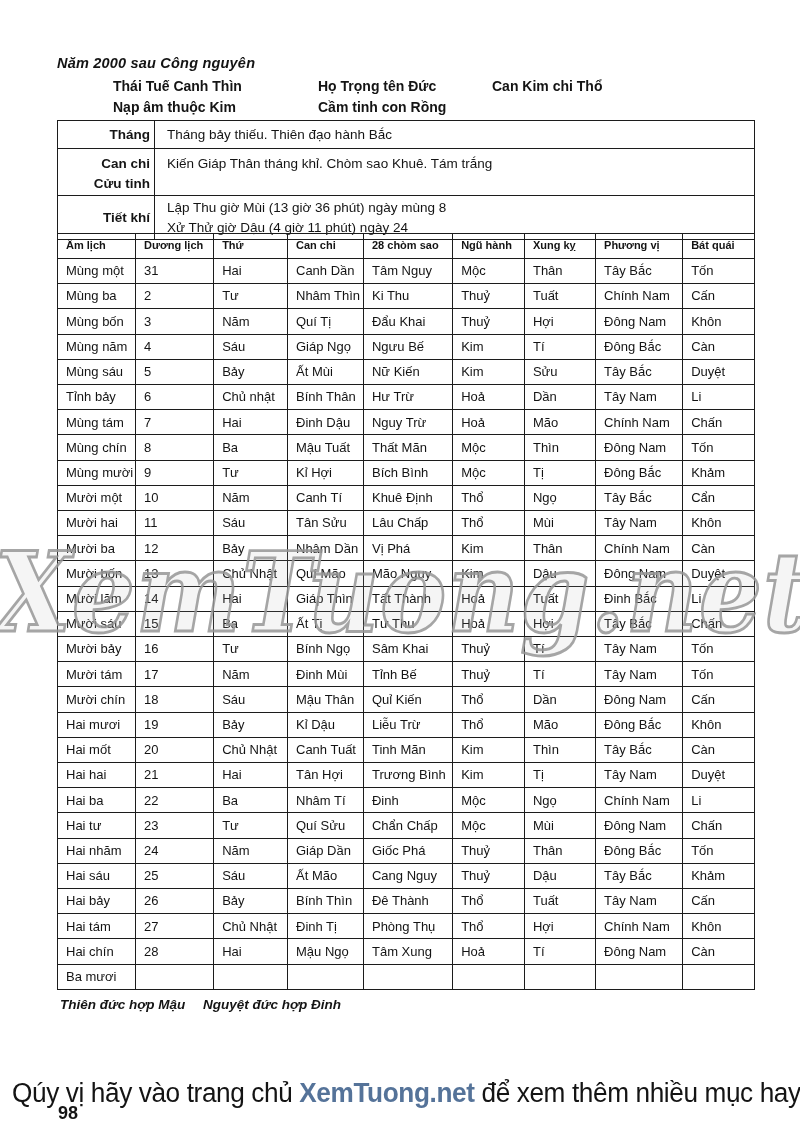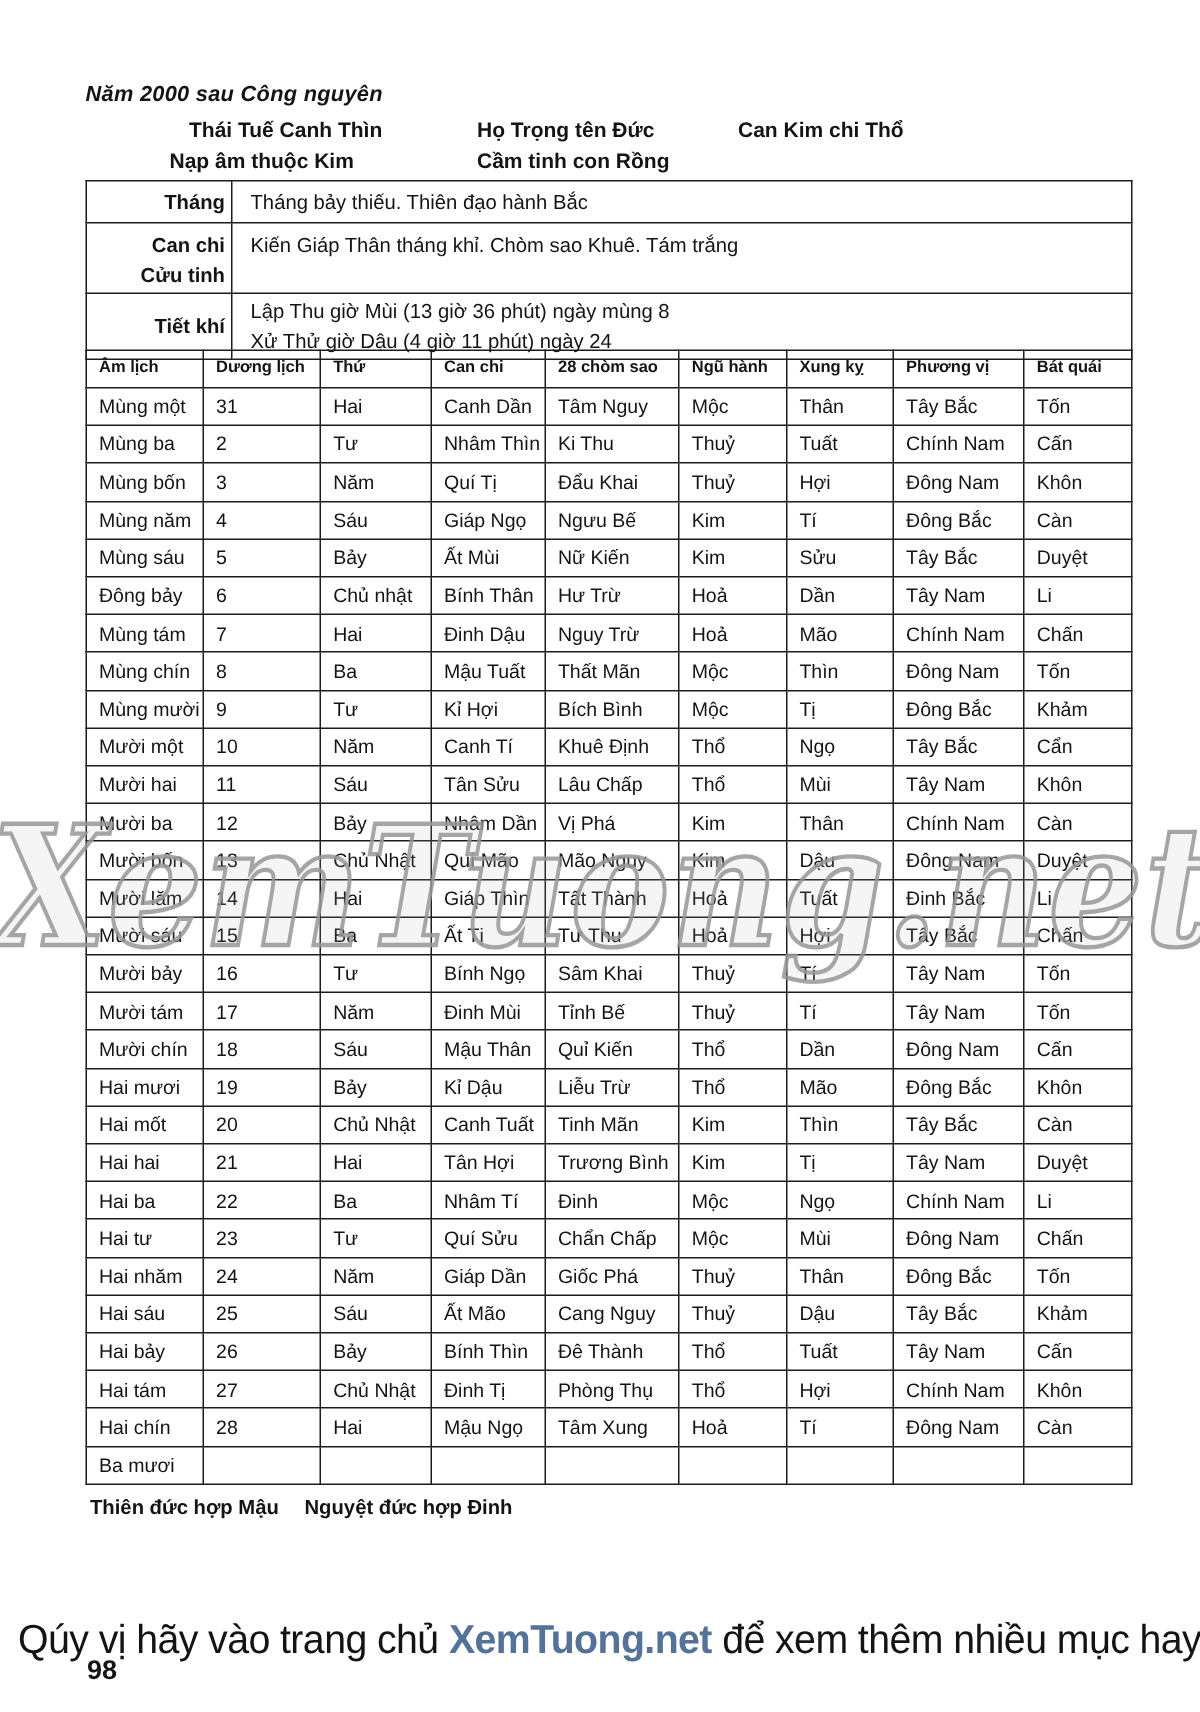--- a/index.html
+++ b/index.html
@@ -6,21 +6,21 @@
   body{
     width:800px;height:1141px;position:relative;overflow:hidden;
     font-family:"Liberation Sans",sans-serif;color:#141414;
   }
   
   .era-title{
     position:absolute;left:57px;top:55px;
     font-size:14.5px;font-weight:700;font-style:italic;letter-spacing:.2px;
   }
   .hdr-line{position:absolute;font-size:14px;font-weight:600;white-space:nowrap;}
-  .hl-r1c1{left:126px;top:78px;} .hl-r1c2{left:318px;top:78px;} .hl-r1c3{left:492px;top:78px;}
+  .hl-r1c1{left:113px;top:78px;} .hl-r1c2{left:318px;top:78px;} .hl-r1c3{left:492px;top:78px;}
   .hl-r2c1{left:113px;top:99px;} .hl-r2c2{left:318px;top:99px;}
 
   
   table{border-collapse:collapse;table-layout:fixed;}
   .info-table{
     position:absolute;left:57px;top:120px;width:698px;height:113px;
   }
   .info-table td{
     border:1.6px solid #1c1c1c;vertical-align:middle;
     font-size:13.5px;line-height:1.45;white-space:pre-line;
@@ -55,21 +55,21 @@
     display:flex;align-items:center;justify-content:center;
     pointer-events:none;z-index:5;
     font-family:"DejaVu Serif",serif;font-style:italic;font-weight:700;
     font-size:99px;letter-spacing:1px;
     color:rgba(170,170,170,0.12);
     -webkit-text-stroke:2.6px rgba(150,150,150,0.85);
     transform:scaleY(1.12);
   }
 
   
-  .note{position:absolute;top:997px;font-size:13.5px;font-weight:600;white-space:nowrap;}
+  .note{position:absolute;top:997px;font-size:13.5px;font-weight:600;white-space:nowrap;font-style:italic;}
   .note-1{left:60px;} .note-2{left:203px;}
 
   
   .banner{
     position:absolute;left:0;top:1078px;width:800px;text-align:center;
     font-size:27px;font-weight:500;letter-spacing:-0.4px;white-space:nowrap;
     transform:scaleX(0.97);
   }
   .banner .site{font-weight:600;}
   .page-num{position:absolute;left:58px;top:1103px;font-size:18px;font-weight:700;}
@@ -178,21 +178,21 @@
         <td>5</td>
         <td>Bảy</td>
         <td>Ất Mùi</td>
         <td>Nữ Kiến</td>
         <td>Kim</td>
         <td>Sửu</td>
         <td>Tây Bắc</td>
         <td>Duyệt</td>
       </tr>
       <tr>
-        <td>Đông bảy</td>
+        <td>Tỉnh bảy</td>
         <td>6</td>
         <td>Chủ nhật</td>
         <td>Bính Thân</td>
         <td>Hư Trừ</td>
         <td>Hoả</td>
         <td>Dần</td>
         <td>Tây Nam</td>
         <td>Li</td>
       </tr>
       <tr>

